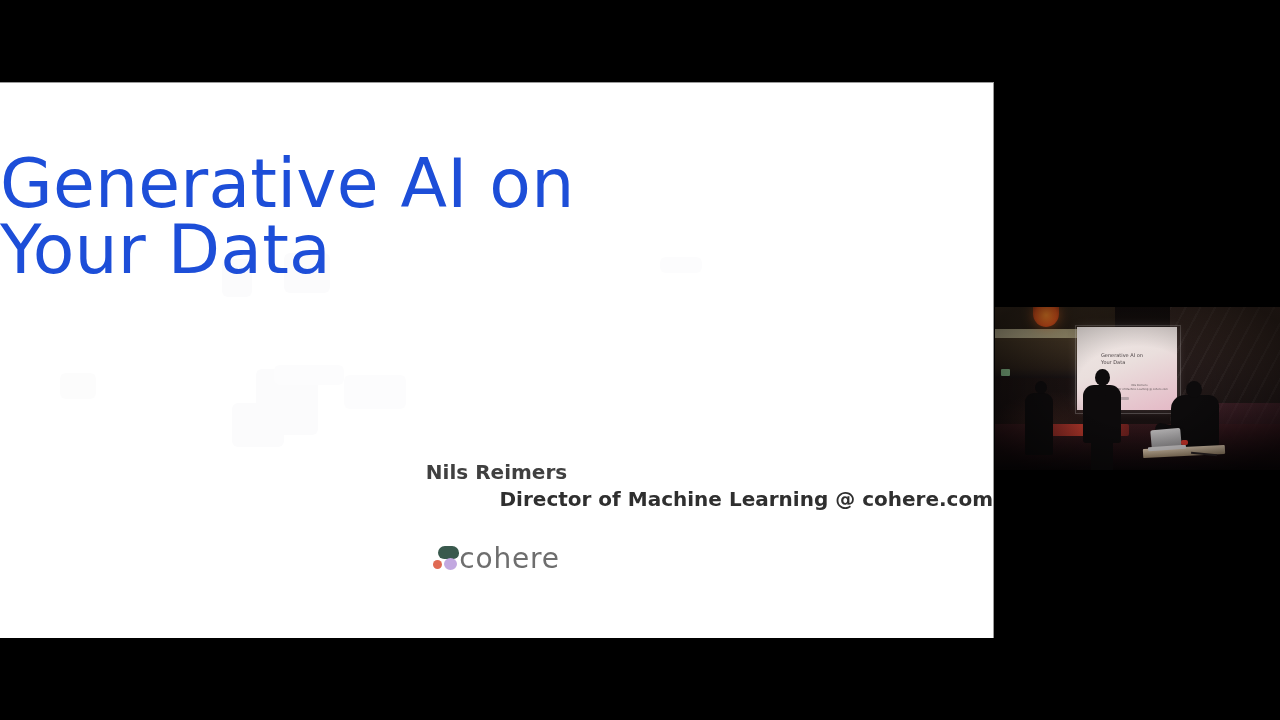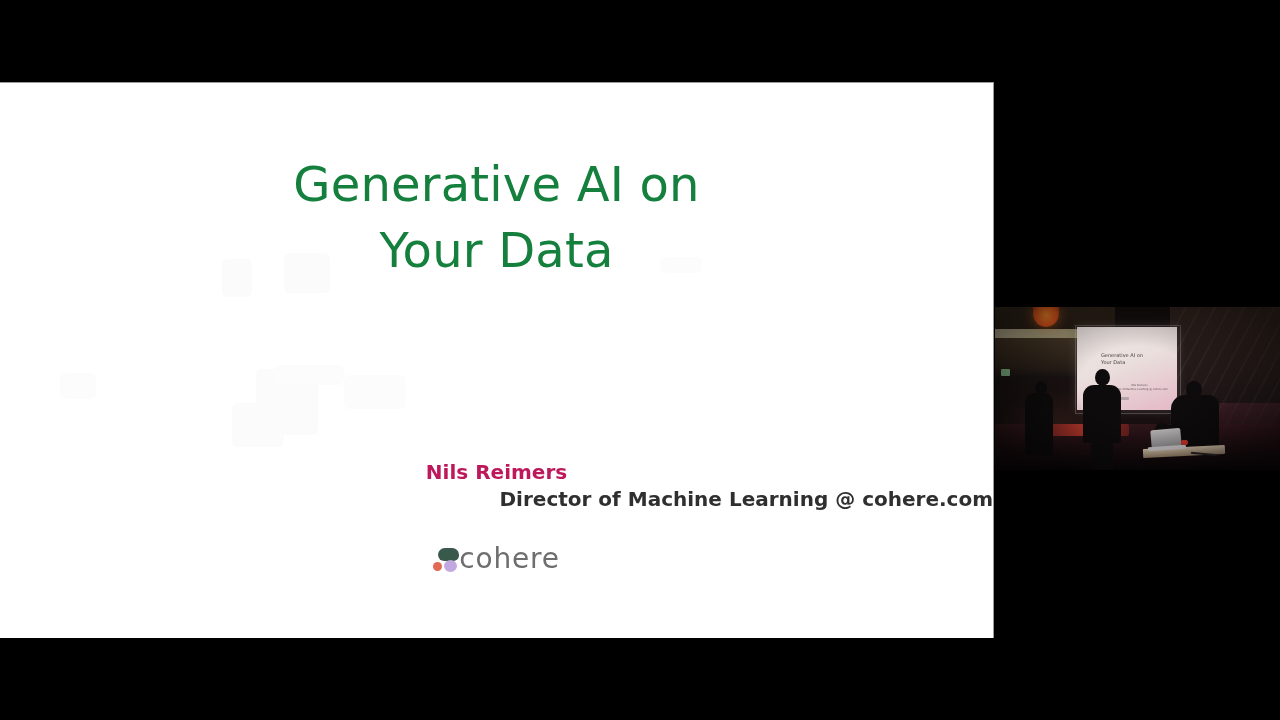--- a/index.html
+++ b/index.html
@@ -66,41 +66,40 @@
     position: relative;
     width: 100%;
     height: 100%;
   }
 
   #slide-title {
     position: absolute;
     left: 0;
     right: 0;
     top: 68px;
-    text-align: center;
     font-family: "DejaVu Sans", sans-serif;
     font-weight: 400;
-    font-size: 48px;
+    font-size: 68px;
     line-height: 66px;
     letter-spacing: 0.2px;
-    color: #15803d;
+    color: #1d4ed8;
     white-space: pre-line;
   }
 
   #slide-presenter {
     position: absolute;
     left: 0;
     right: 0;
     top: 376px;
     text-align: center;
     font-family: "DejaVu Sans", sans-serif;
     font-weight: 600;
     font-size: 20px;
     line-height: 27px;
-    color: #be185d;
+    color: #404040;
   }
   #slide-role {
     position: absolute;
     left: 0;
     right: 0;
     top: 403px;
     text-align: right;
     font-family: "DejaVu Sans", sans-serif;
     font-weight: 600;
     font-size: 20px;
@@ -108,21 +107,21 @@
     color: #2f2f2f;
   }
 
   
   #logo {
     position: absolute;
     left: 0;
     right: 0;
     top: 462px;
     display: flex;
-    align-items: center;
+    align-items: flex-start;
     justify-content: center;
   }
   .logo-mark {
     position: relative;
     width: 26px;
     height: 25px;
     flex: none;
   }
   .blob {
     position: absolute;

